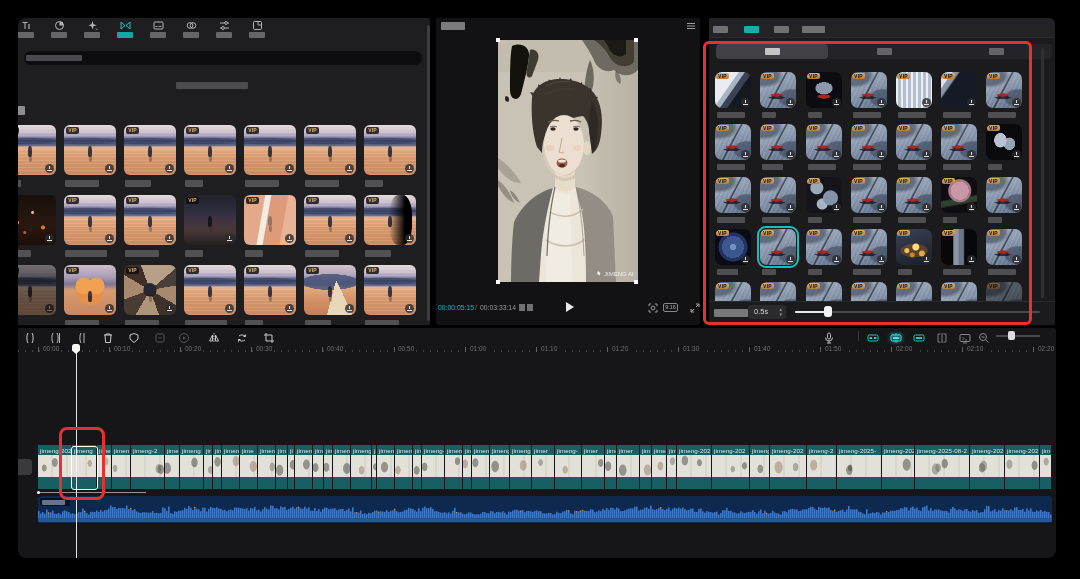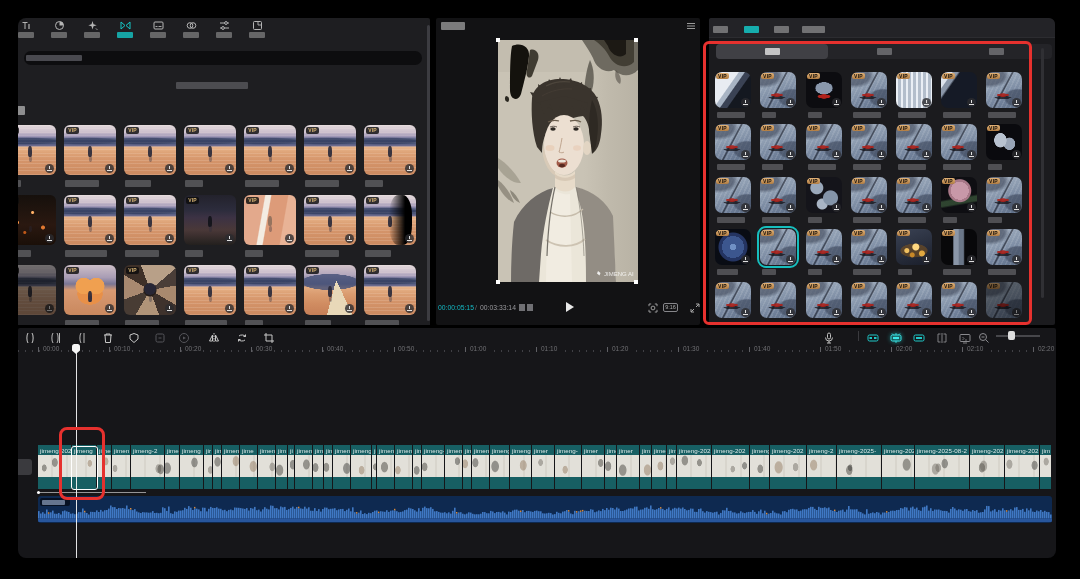--- a/index.html
+++ b/index.html
@@ -476,20 +476,27 @@
 <div class="rth " style="left:232px;top:264px">
       <span class="vip2"><span style="font-size:5px">VIP</span></span>
       <span class="dl" style="right:1px;bottom:1px"></span>
     </div>
 <div class="rth v-dk" style="left:277px;top:264px">
       <span class="vip2"><span style="font-size:5px">VIP</span></span>
       <span class="dl" style="right:1px;bottom:1px"></span>
     </div>
 <div class="abs" style="left:332px;top:30px;width:3px;height:250px;background:#303034;border-radius:2px"></div>
 <div class="sel" style="left:48px;top:208px;width:42px;height:42px"></div>
+<div class="abs" style="left:0;top:283px;width:346px;height:24px;background:#1b1b1e;border-top:1px solid #2a2a2d;z-index:5">
+<div class="bar" style="left:5px;top:7px;width:34px;height:8px;background:#c4c4c4;opacity:.55"></div>
+<div class="abs" style="left:39px;top:3px;width:38px;height:14px;background:#2b2b2e;border-radius:3px;font-size:7.5px;color:#d8d8d8;line-height:14px;padding-left:6px">0.5s<span style="position:absolute;right:3px;top:1.5px;color:#98989b;font-size:4.5px;line-height:5.5px">▲<br>▼</span></div>
+<div class="abs" style="left:86px;top:9px;width:245px;height:1.6px;background:#49494d;border-radius:1px"></div>
+<div class="abs" style="left:86px;top:9px;width:33px;height:1.6px;background:#e9e9e9;border-radius:1px"></div>
+<div class="abs" style="left:115px;top:4px;width:8px;height:11px;background:#f2f2f2;border-radius:3px"></div>
+</div>
 </div>
 <div id="tl" class="abs">
 <div class="abs" style="left:6px;top:2px"><svg width="12" height="12" viewBox="0 0 12 12" fill="none" stroke="#c8c8c8" stroke-width="1">
         <path d="M4 1 C2.5 2.5 2.5 9.5 4 11 M8 1 C9.5 2.5 9.5 9.5 8 11"></path>
       </svg></div>
 <div class="abs" style="left:32px;top:2px"><svg width="12" height="12" viewBox="0 0 12 12" fill="none" stroke="#c8c8c8" stroke-width="1">
         <path d="M3 1 C1.5 2.5 1.5 9.5 3 11 M7 1 C8.5 2.5 8.5 9.5 7 11 M9.5 1 V11" stroke-width=".9"></path>
       </svg></div>
 <div class="abs" style="left:58px;top:2px"><svg width="12" height="12" viewBox="0 0 12 12" fill="none" stroke="#c8c8c8" stroke-width="1">
         <path d="M5 1 C3.5 2.5 3.5 9.5 5 11 M8 1 V11" stroke-width=".9"></path>

